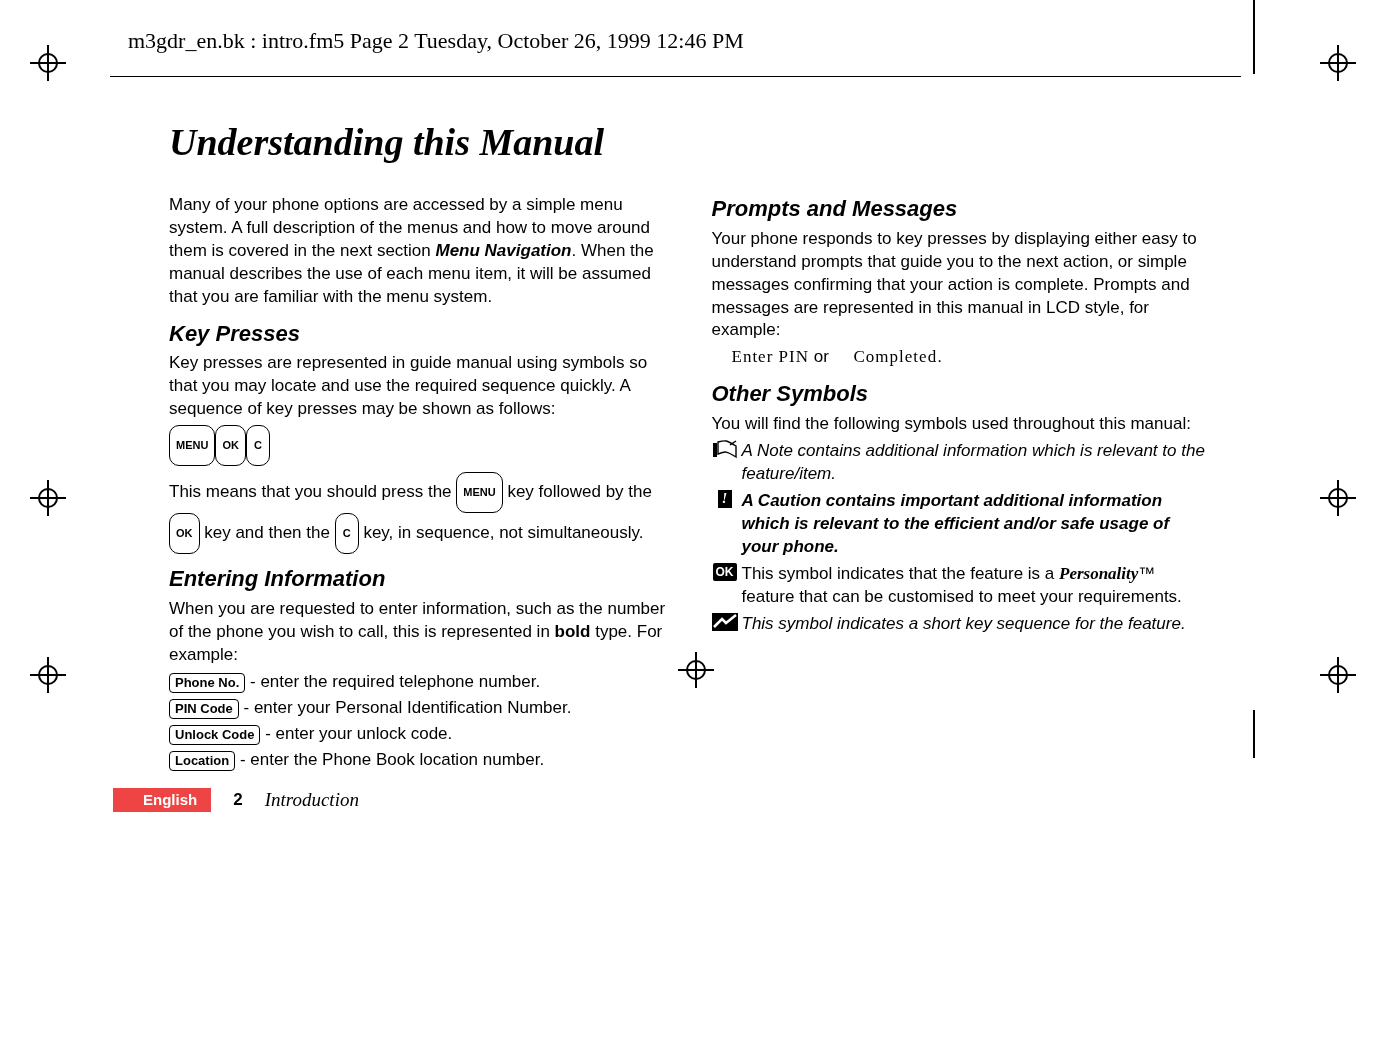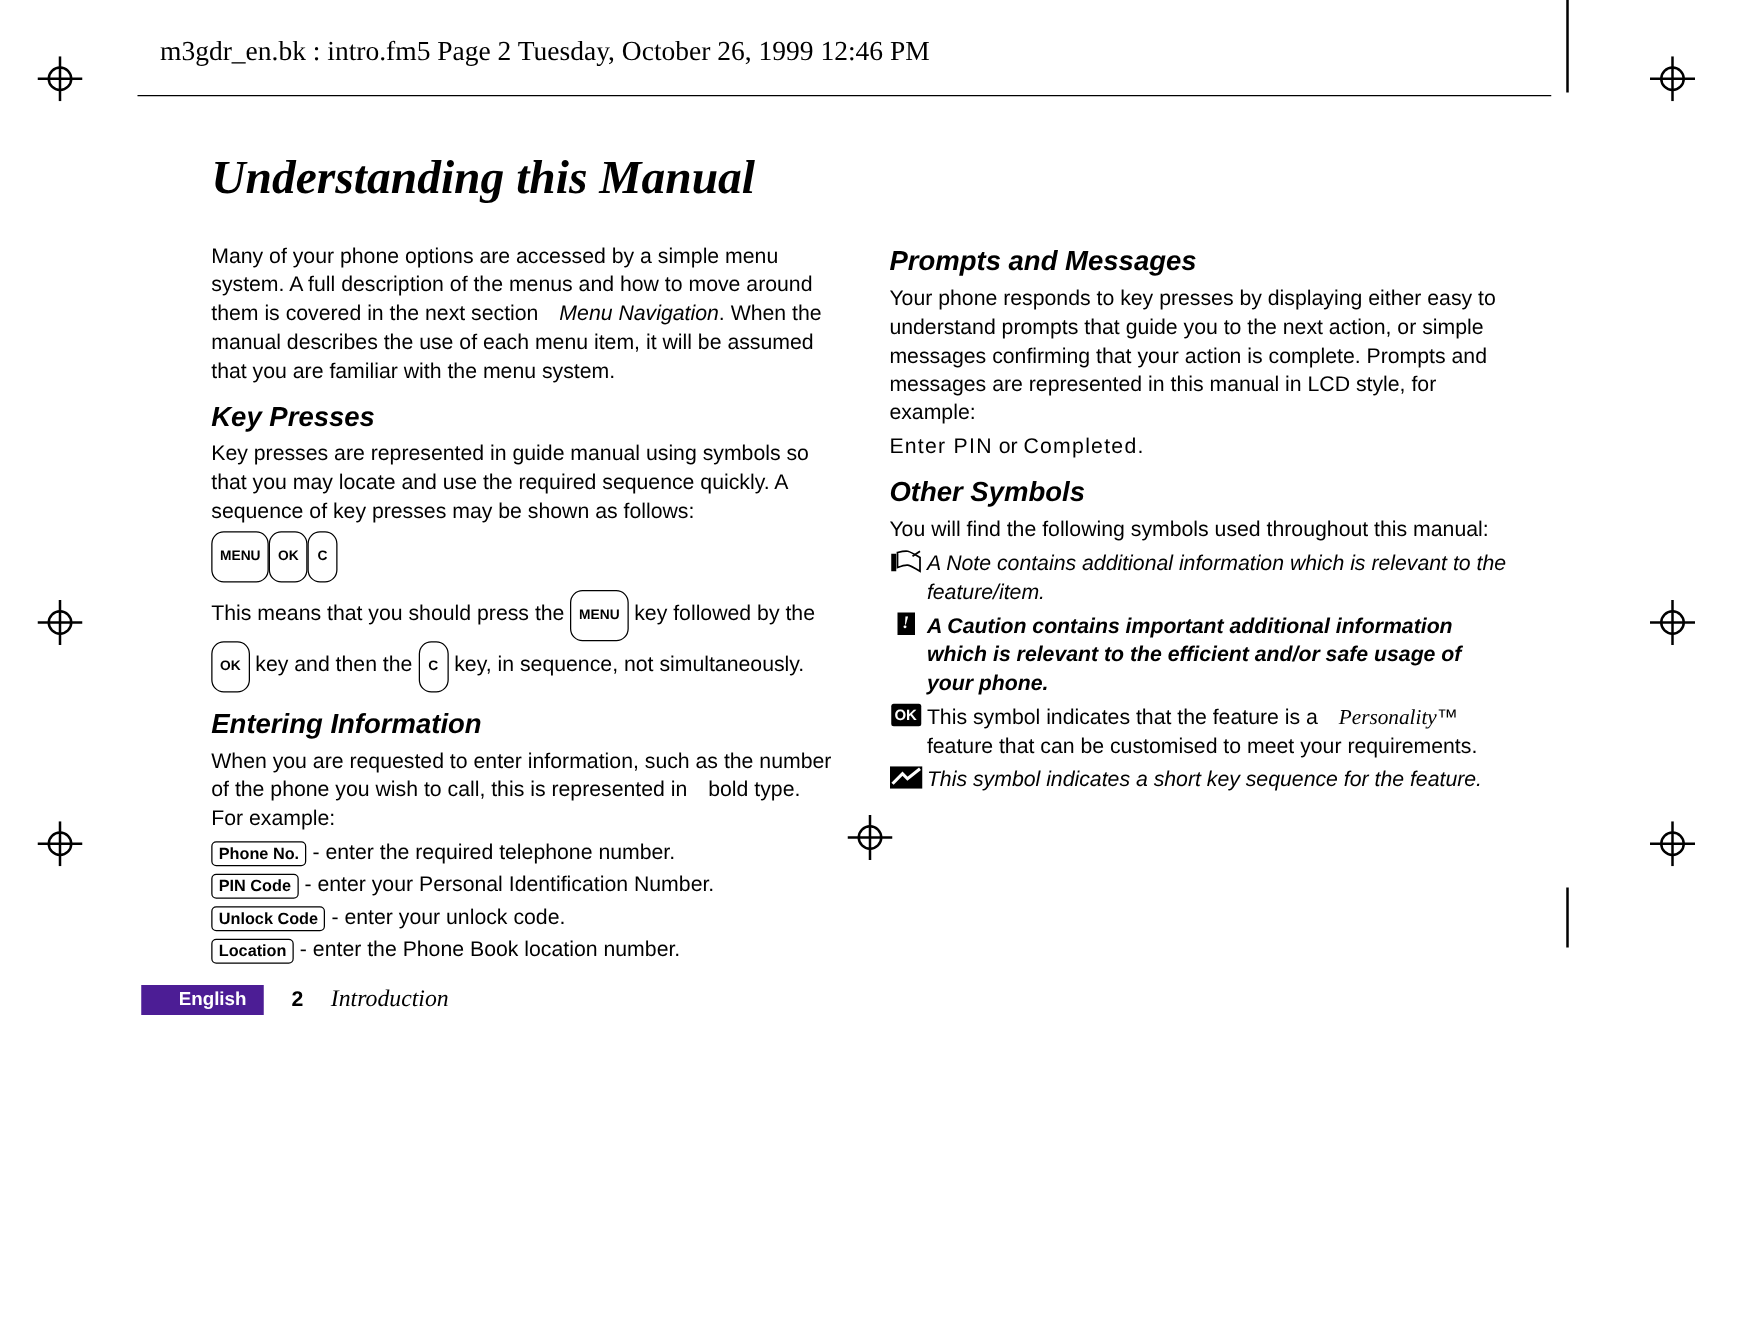--- a/index.html
+++ b/index.html
@@ -83,21 +83,21 @@
   }
   .col p { margin: 0 0 4px 0; }
 
   .intro-para { margin-bottom: 14px; }
   .h2 {
     font-weight: bold;
     font-style: italic;
     font-size: 22px;
     margin: 10px 0 4px 0;
   }
-  .bold { font-weight: normal; margin-left: 12px; }
+  .bold { font-weight: bold; }
   .ital { font-style: italic; }
 
   .key {
     display: inline-block;
     border: 1.5px solid #000;
     border-radius: 10px;
     padding: 12px 6px;
     font-size: 11px;
     font-weight: bold;
     line-height: 15px;
@@ -115,23 +115,24 @@
     border-radius: 4px;
     padding: 0px 5px;
     font-size: 13px;
     font-weight: bold;
     line-height: 18px;
     font-family: Arial, sans-serif;
   }
   .entry-line { margin: 3px 0; }
 
   .lcd {
-    font-family: Liberation Sans, sans-serif;
+    font-family: Liberation Serif, serif;
     letter-spacing: 1px;
     font-size: 17px;
+    margin-left: 20px;
   }
 
   .sym-row {
     display: flex;
     gap: 4px;
     margin: 4px 0;
   }
   .sym-icon {
     flex: 0 0 26px;
     display: flex;
@@ -169,21 +170,21 @@
   .footer {
     position: absolute;
     left: 113px;
     top: 788px;
     width: 600px;
     display: flex;
     align-items: center;
     gap: 22px;
   }
   .lang-box {
-    background: #4c1d95;
+    background: #ef4444;
     color: #fff;
     font-weight: bold;
     font-size: 15px;
     padding: 3px 14px 4px 30px;
   }
   .page-num {
     font-weight: bold;
     font-size: 17px;
   }
   .section-name {

